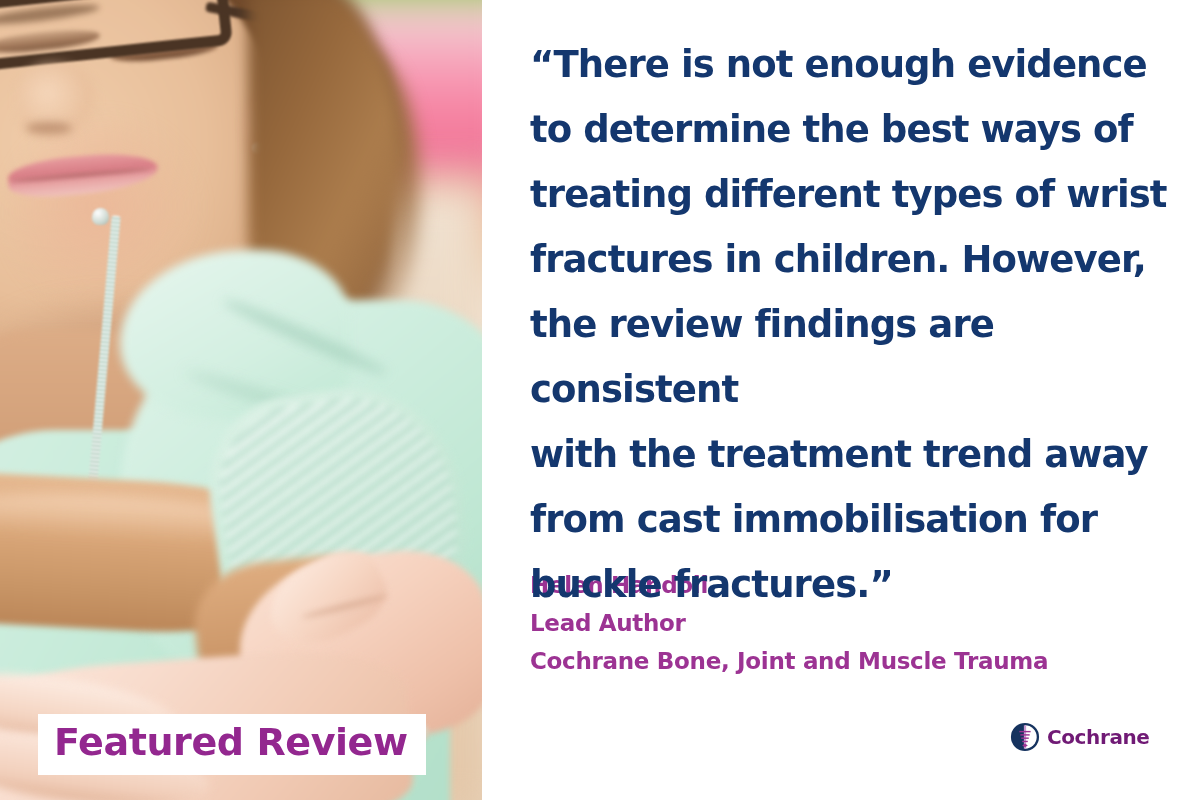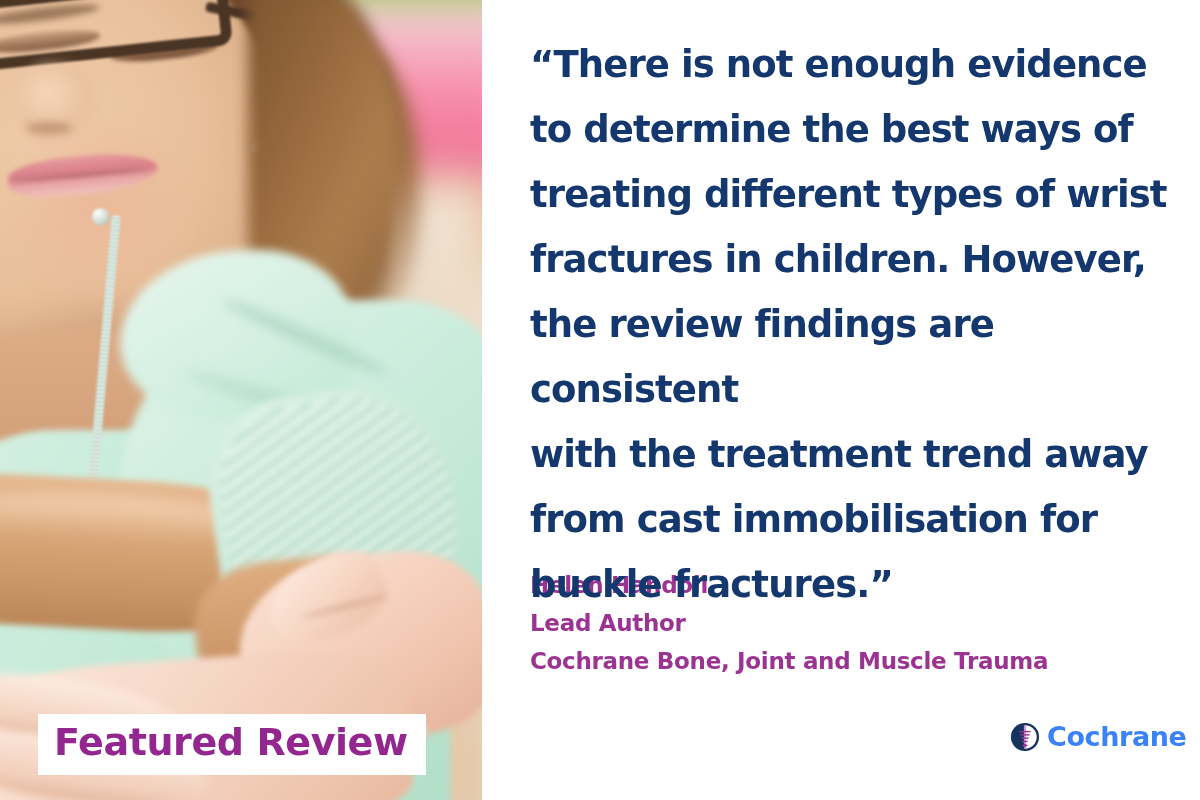--- a/index.html
+++ b/index.html
@@ -584,23 +584,23 @@
     gap: 7px;
   }
   #cochrane-logo .mark {
     width: 30px;
     height: 30px;
     flex: 0 0 30px;
   }
   #cochrane-logo .wordmark {
     font-family: "DejaVu Sans", sans-serif;
     font-weight: bold;
-    font-size: 27px;
+    font-size: 20px;
     letter-spacing: -0.4px;
-    color: #3b82f6;
+    color: #701a75;
     line-height: 30px;
   }
 </style>
 </head>
 <body>
 
 <div id="card">
 
   <div id="photo-panel">
     <div class="bg-bands"></div>

